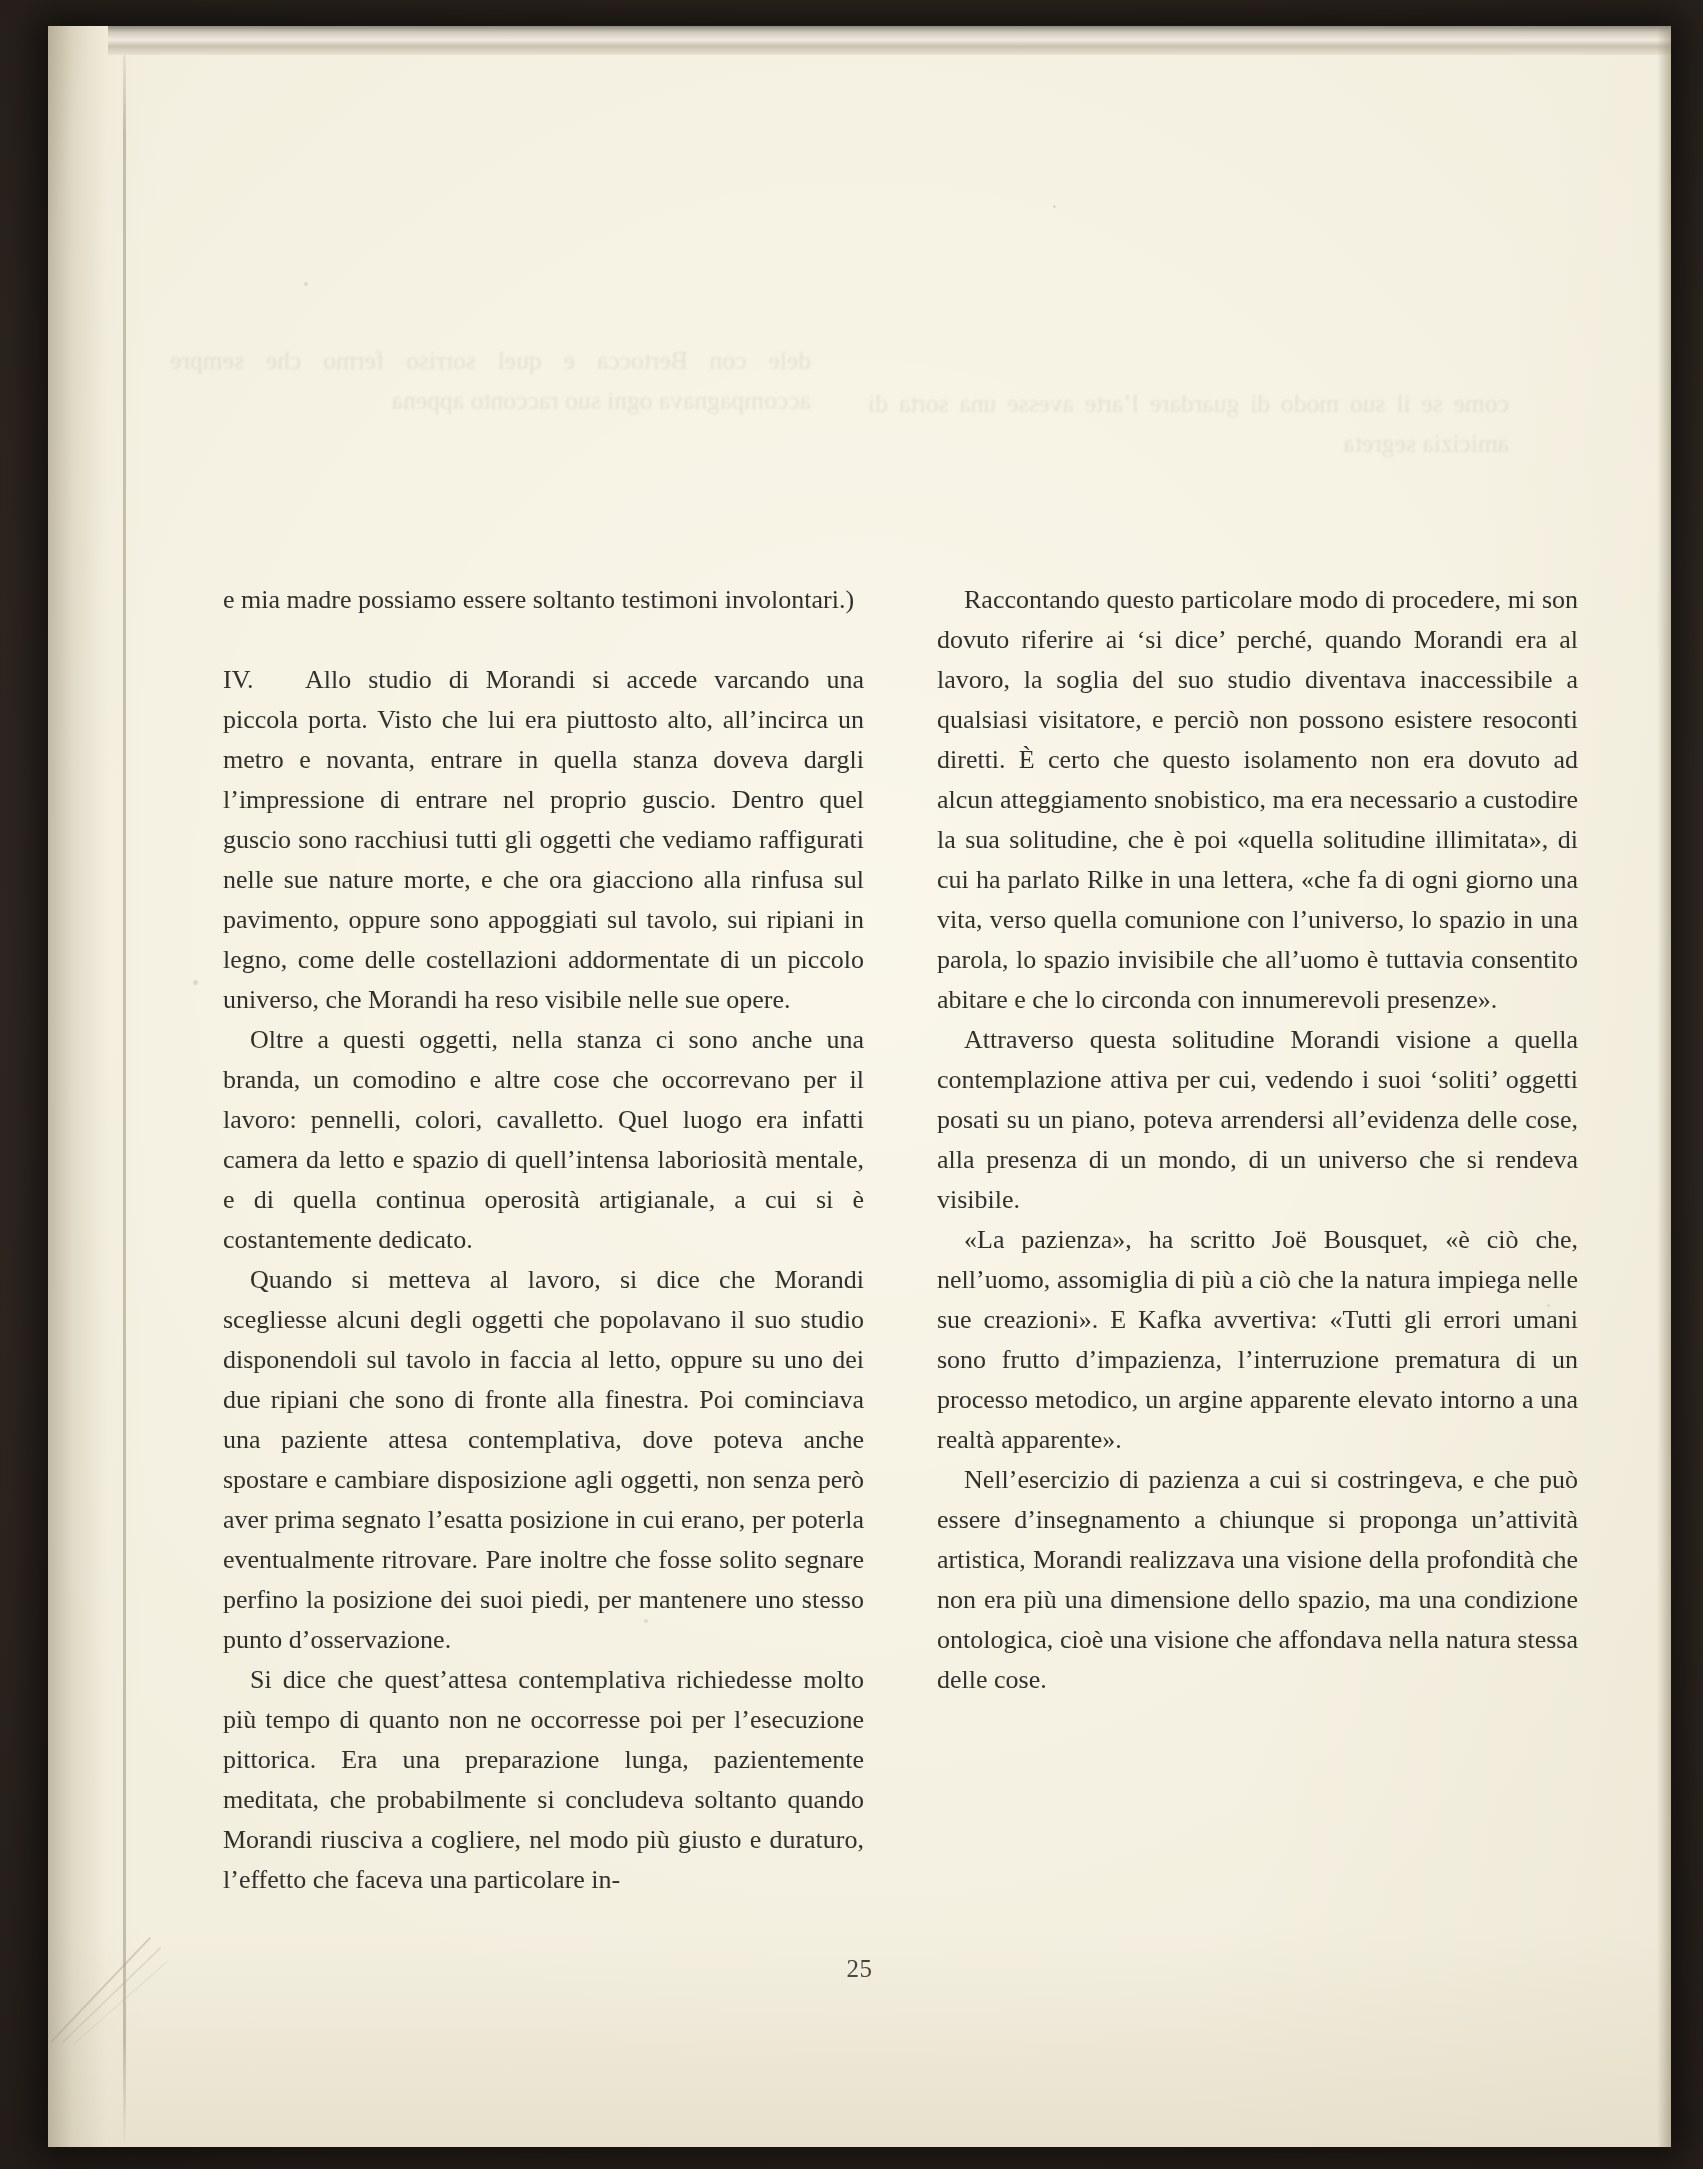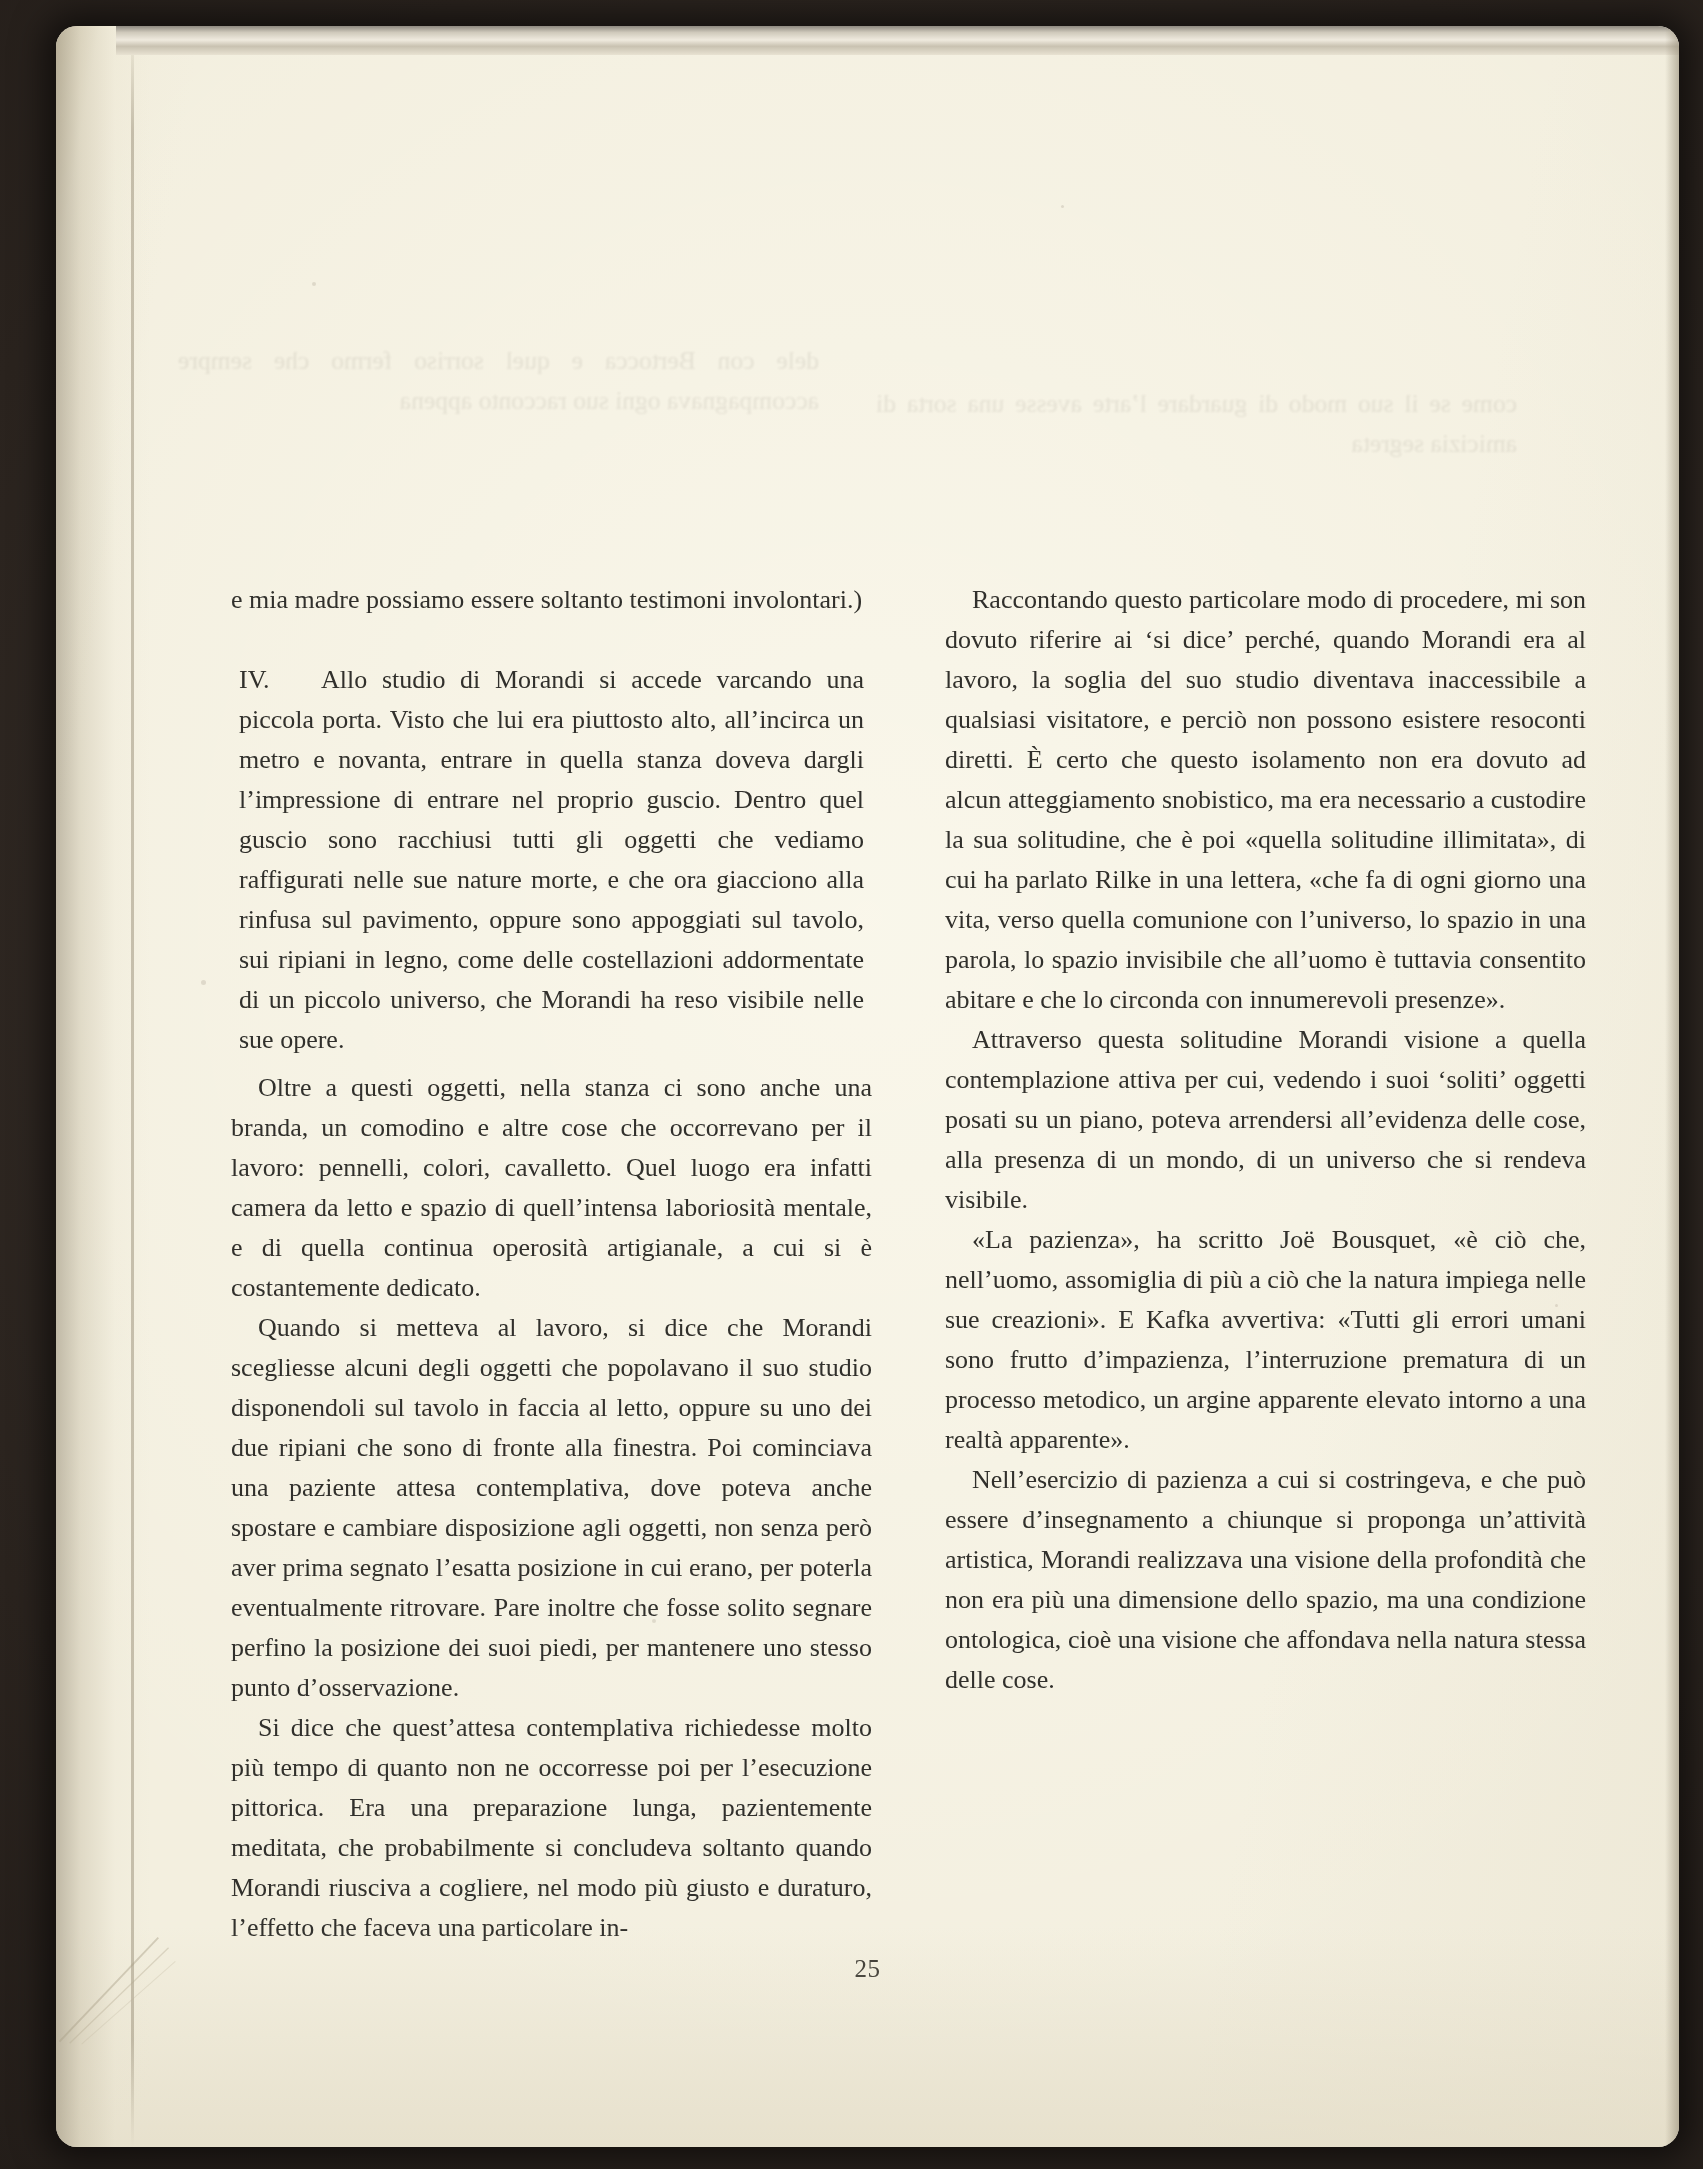--- a/index.html
+++ b/index.html
@@ -18,28 +18,27 @@
   #scan-backdrop {
     position: absolute;
     inset: 0;
     background:
       radial-gradient(ellipse 120% 90% at 55% 45%, #3a322c 0%, #2a231e 55%, #1c1714 100%);
   }
 
   
   #book-page {
     position: absolute;
-    left: 56px;
+    left: 48px;
     top: 25.6px;
     width: 1623px;
     height: 2121px;
     background: #f3efdf;
     box-shadow: 0 0 32px 12px rgba(0,0,0,0.55);
     overflow: hidden;
-    border-radius: 21px;
   }
 
   
   #paper-tone {
     position: absolute;
     inset: 0;
     background:
       linear-gradient(100deg,
          rgba(222,214,190,0.92) 0px,
          rgba(239,233,214,0.35) 43px,
@@ -145,21 +144,21 @@
     text-justify: inter-word;
     font-family: "Liberation Serif", serif;
   }
   #column-left  { left: 0px; }
   #column-right { left: 714px; }
 
   .para { margin: 0; text-indent: 27px; }
   .para.no-indent { text-indent: 0; }
 
   
-  .section-opener { margin: 8px; text-indent: 0; }
+  .section-opener { margin: 0; text-indent: 0; }
   .section-num { display: inline-block; min-width: 82px; }
 
   
   .gap-before { margin-top: 40px; }
 
   
   #folio {
     position: absolute;
     left: 0; right: 0;
     top: 1929px;

